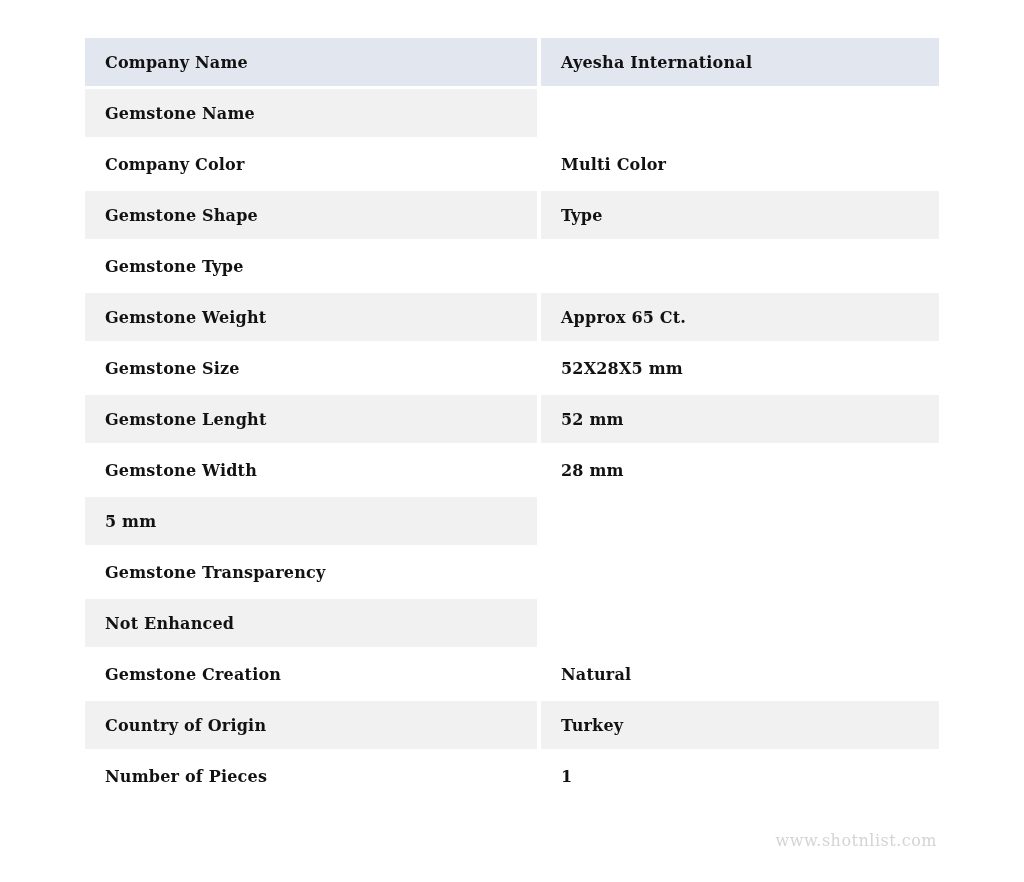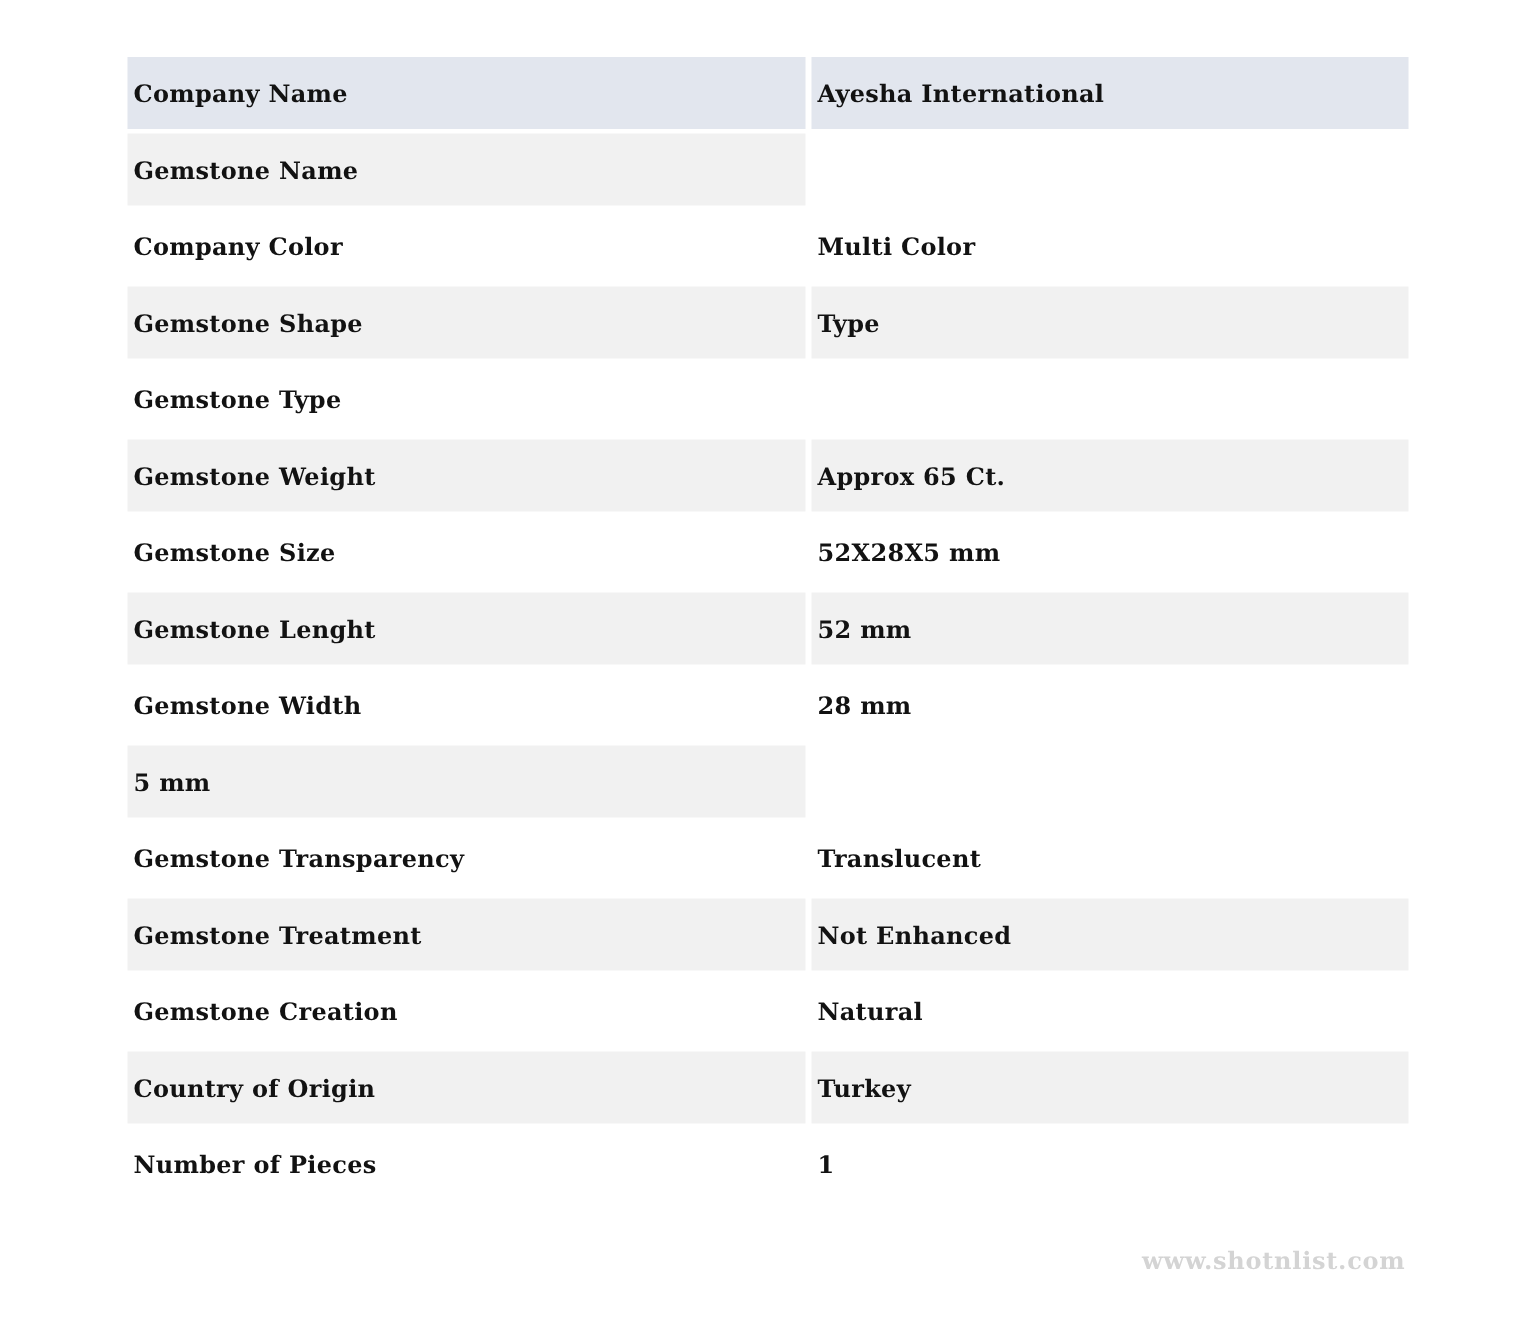--- a/index.html
+++ b/index.html
@@ -29,36 +29,36 @@
   .row {
     display: grid;
     grid-template-columns: 452px 398px;
     column-gap: 4px;
   }
   .cell {
     height: 48px;
     box-sizing: border-box;
     display: flex;
     align-items: center;
-    padding-left: 4px;
+    padding-left: 20px;
     font-size: 16px;
     font-weight: bold;
     color: var(--text, #121212);
     letter-spacing: 0.2px;
     white-space: nowrap;
   }
   .row.shade-header .cell { background: var(--header-bg, #e2e6ee); }
   .row.shade-gray   .cell { background: var(--row-alt-bg, #f1f1f1); }
   .row.shade-white  .cell { background: var(--row-bg, #ffffff); }
   .watermark {
     position: absolute;
     top: 831px;
     right: 87px;
     font-size: 16px;
-    font-weight: bold;
+    font-weight: normal;
     color: var(--watermark-color, #d4d4d4);
     letter-spacing: 0.5px;
   }
 </style>
 </head>
 <body>
 
 <div class="page">
 
   <div class="spec-table">
@@ -105,25 +105,23 @@
       <div class="cell">Gemstone Width</div>
       <div class="cell">28 mm</div>
     </div>
 
     <div class="row shade-gray">
       <div class="cell">5 mm</div>
     </div>
 
     <div class="row shade-white">
       <div class="cell">Gemstone Transparency</div>
-      <div class="cell">Translucent</div>
     </div>
 
     <div class="row shade-gray">
-      <div class="cell">Gemstone Treatment</div>
       <div class="cell">Not Enhanced</div>
     </div>
 
     <div class="row shade-white">
       <div class="cell">Gemstone Creation</div>
       <div class="cell">Natural</div>
     </div>
 
     <div class="row shade-gray">
       <div class="cell">Country of Origin</div>

